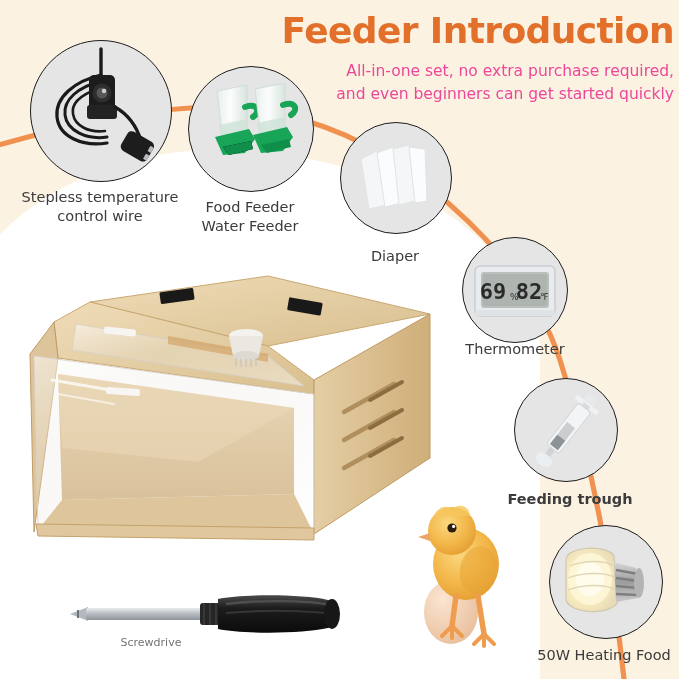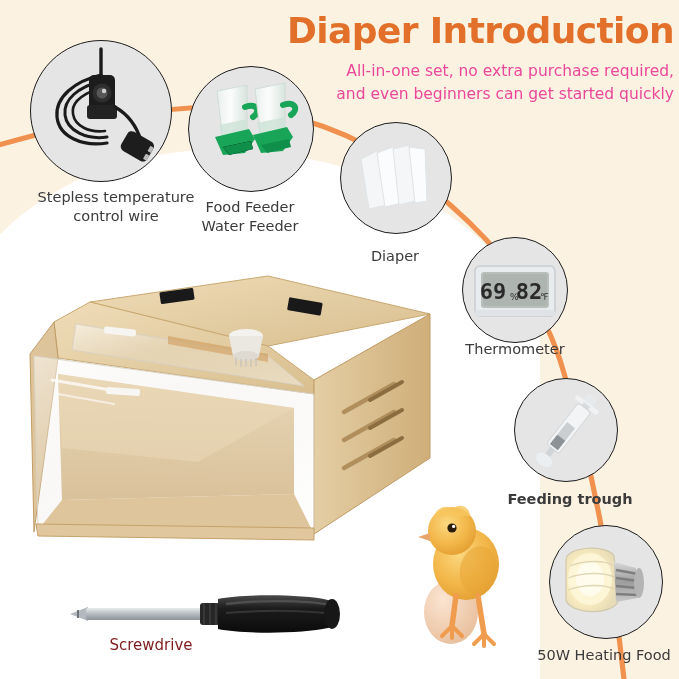--- a/index.html
+++ b/index.html
@@ -99,42 +99,42 @@
   .box-wrap{position:absolute;left:18px;top:262px;width:420px;height:300px;}
 
   
   .chick-wrap{position:absolute;left:404px;top:496px;width:126px;height:152px;}
 
   
   .sd-wrap{position:absolute;left:66px;top:586px;width:290px;height:56px;}
 
   .lbl-screwdrive{
     position:absolute;left:96px;top:636px;width:110px;
-    text-align:center;font-size:15px;color:#7f1d1d;
+    text-align:center;font-size:11px;color:#737373;
   }
 </style>
 </head>
 <body>
 
 <div id="stage">
 
   <div class="bg-cream"></div>
   <div class="bg-white-blob"></div>
   <div class="bg-white-blob2"></div>
   <div class="bg-white-blob3"></div>
 
   <svg class="connector" viewBox="0 0 679 679">
     <path d="M -5,146 C 60,128 120,112 190,108
              C 280,103 360,130 430,188
              C 500,244 540,300 560,360
              C 580,422 590,470 600,520
              C 610,572 618,622 624,679" fill="none" stroke="#f0914f" stroke-width="5.2" stroke-linecap="round"></path>
   </svg>
 
-  <div class="title">Diaper Introduction</div>
+  <div class="title">Feeder Introduction</div>
   <div class="subtitle">
     <div>All-in-one set, no extra purchase required,</div>
     <div>and even beginners can get started quickly</div>
   </div>
 
   <div class="circle" id="c1">
     <svg class="cord-svg" width="140" height="140" viewBox="0 0 140 140">
       <path d="M70,8 L70,34" stroke="#1a1a1a" stroke-width="3.4" fill="none" stroke-linecap="round"></path>
       <path d="M70,34 C44,40 24,56 26,76 C28,96 52,106 76,102" stroke="#1a1a1a" stroke-width="3.2" fill="none" stroke-linecap="round"></path>
       <path d="M70,40 C48,46 32,58 34,74 C36,90 56,99 76,96" stroke="#1a1a1a" stroke-width="3" fill="none" stroke-linecap="round"></path>
@@ -148,21 +148,21 @@
 
       <path d="M84,66 C98,74 106,86 110,100" stroke="#1a1a1a" stroke-width="3.2" fill="none" stroke-linecap="round"></path>
 
       <g transform="rotate(30 106 104)">
         <rect x="92" y="94" width="30" height="22" rx="5" fill="#1d1d1d"></rect>
         <rect x="118" y="98" width="4" height="6" rx="1" fill="#b9b9b9"></rect>
         <rect x="118" y="107" width="4" height="6" rx="1" fill="#b9b9b9"></rect>
       </g>
     </svg>
   </div>
-  <div class="cap two" style="left:0px;top:188px;width:200px;margin-left:16px;">
+  <div class="cap two" style="left:0px;top:188px;width:200px;">
     <div>Stepless temperature</div>
     <div>control wire</div>
   </div>
 
   <div class="circle" id="c2">
     <svg width="124" height="124" viewBox="0 0 124 124">
       <defs>
         <linearGradient id="bot" x1="0" y1="0" x2="1" y2="0">
           <stop offset="0" stop-color="#e9efec"></stop>
           <stop offset="0.45" stop-color="#fbfdfc"></stop>

